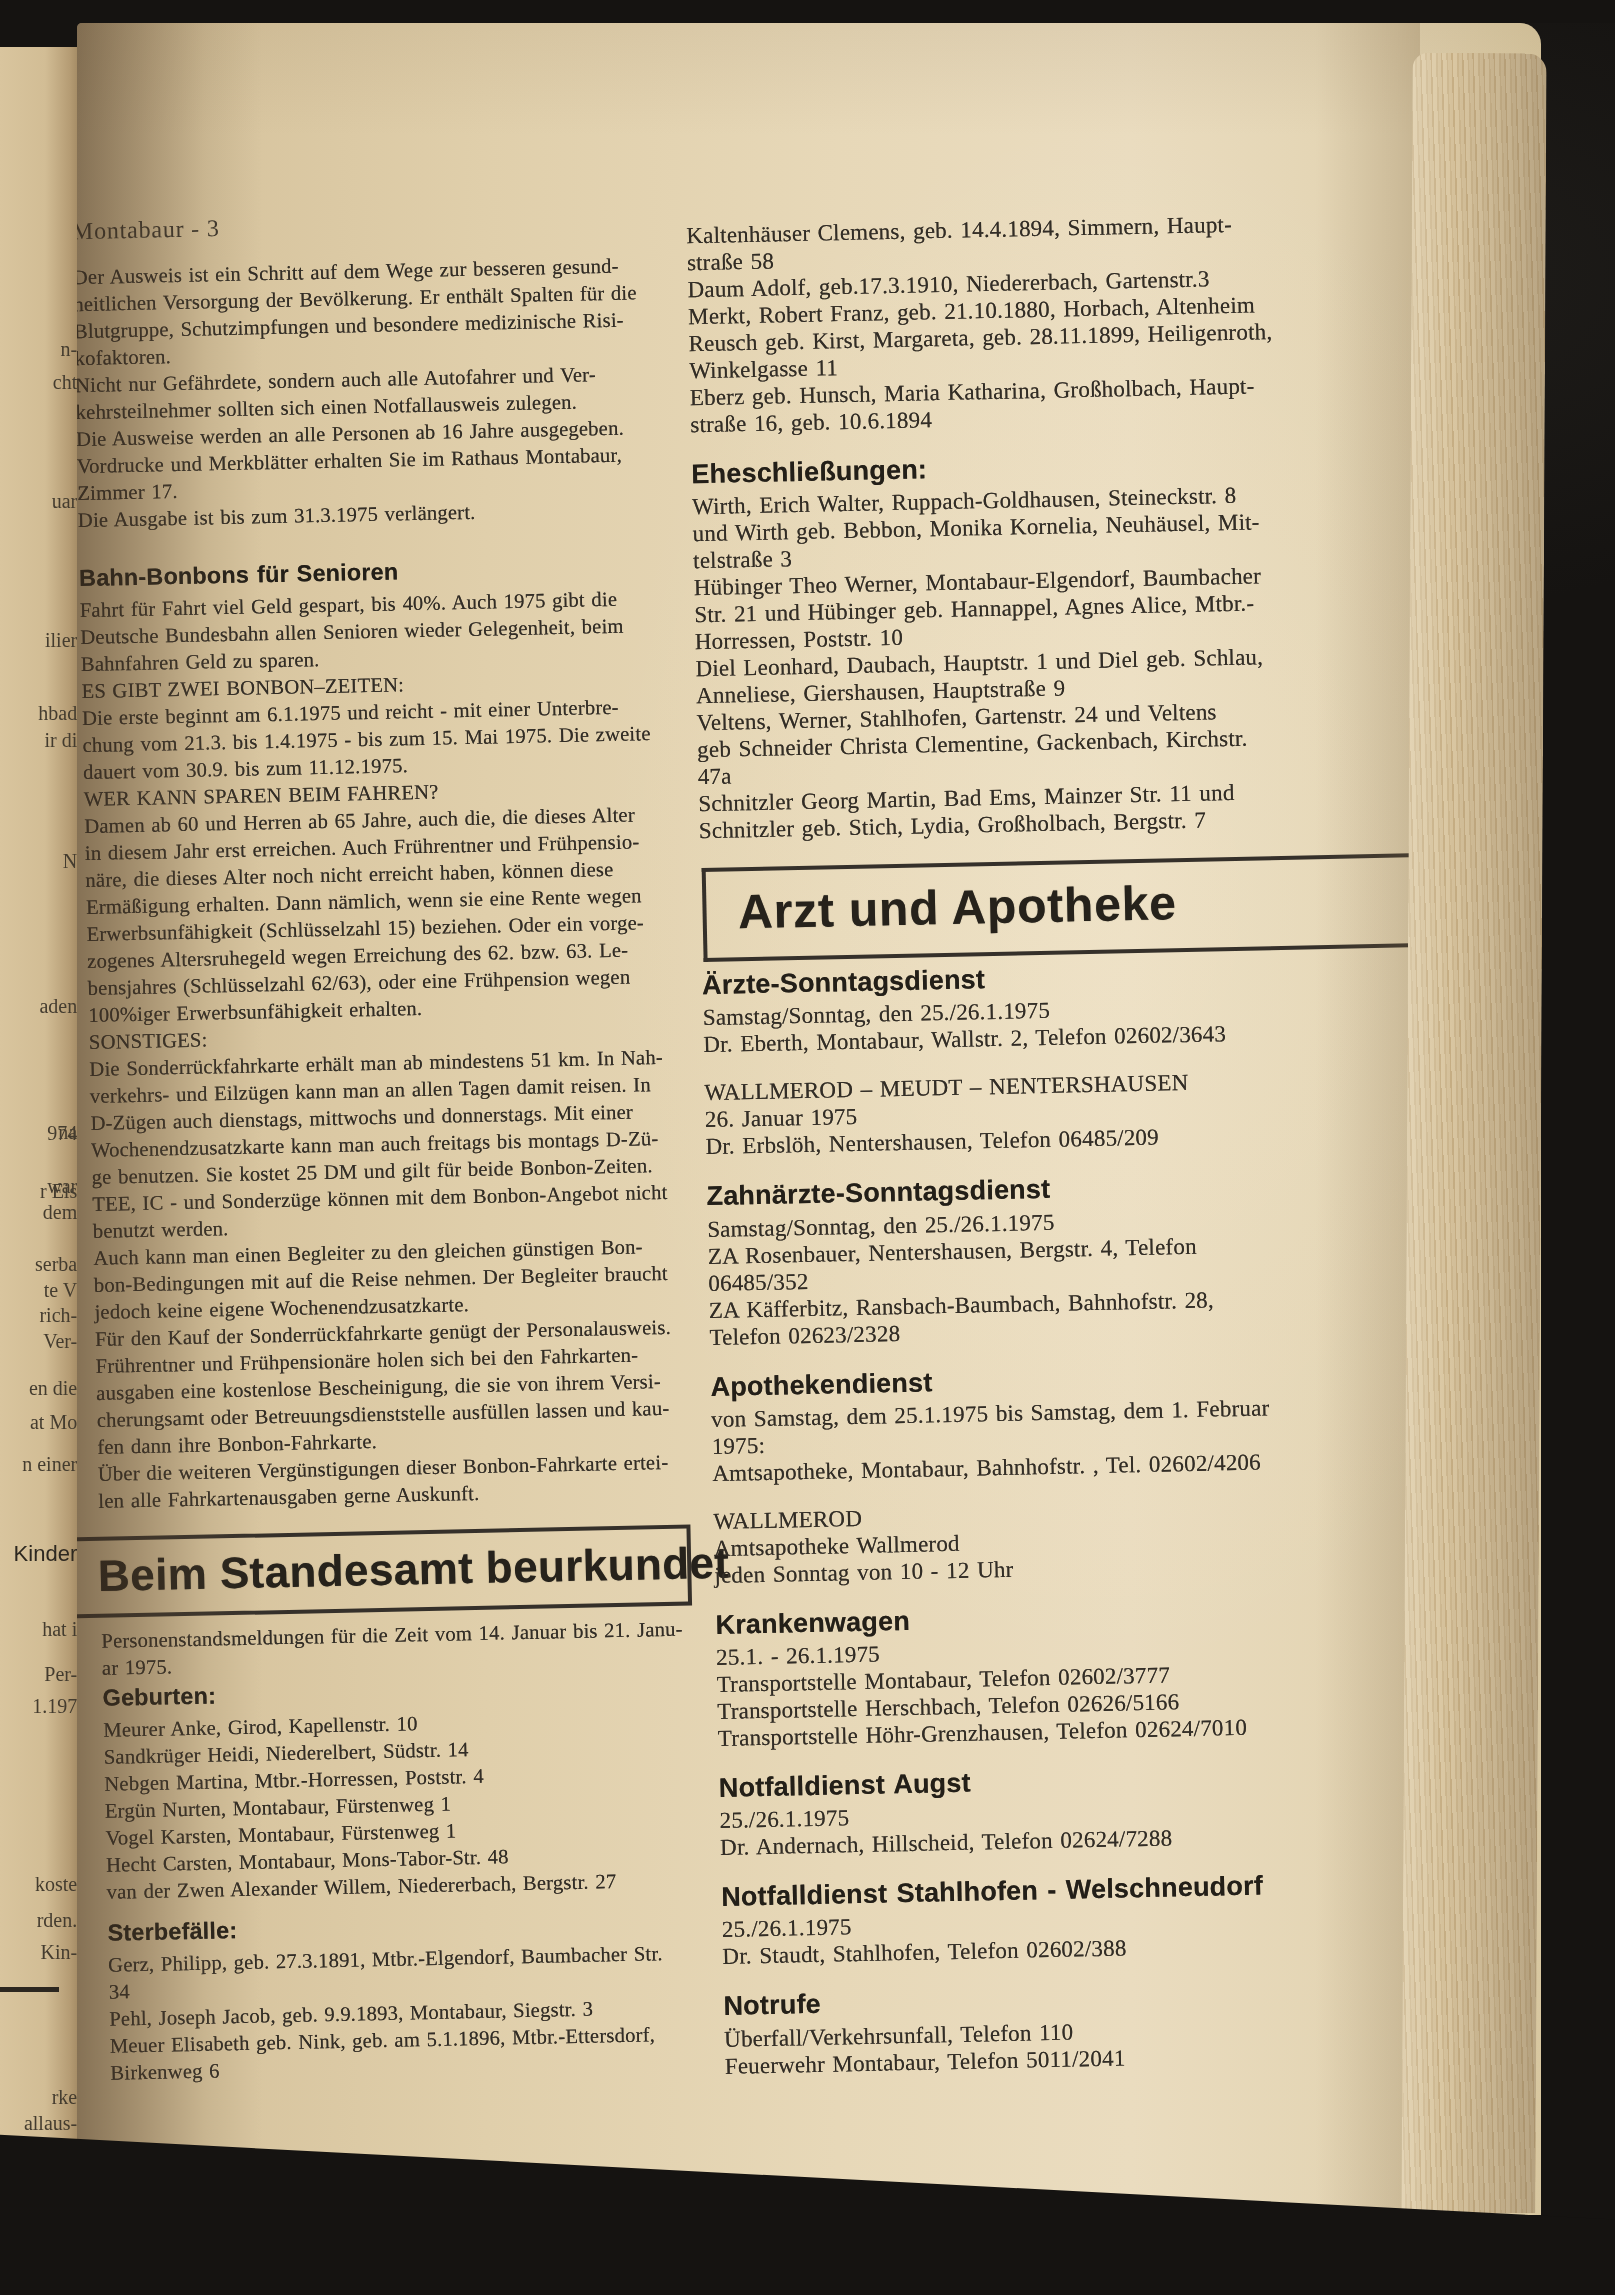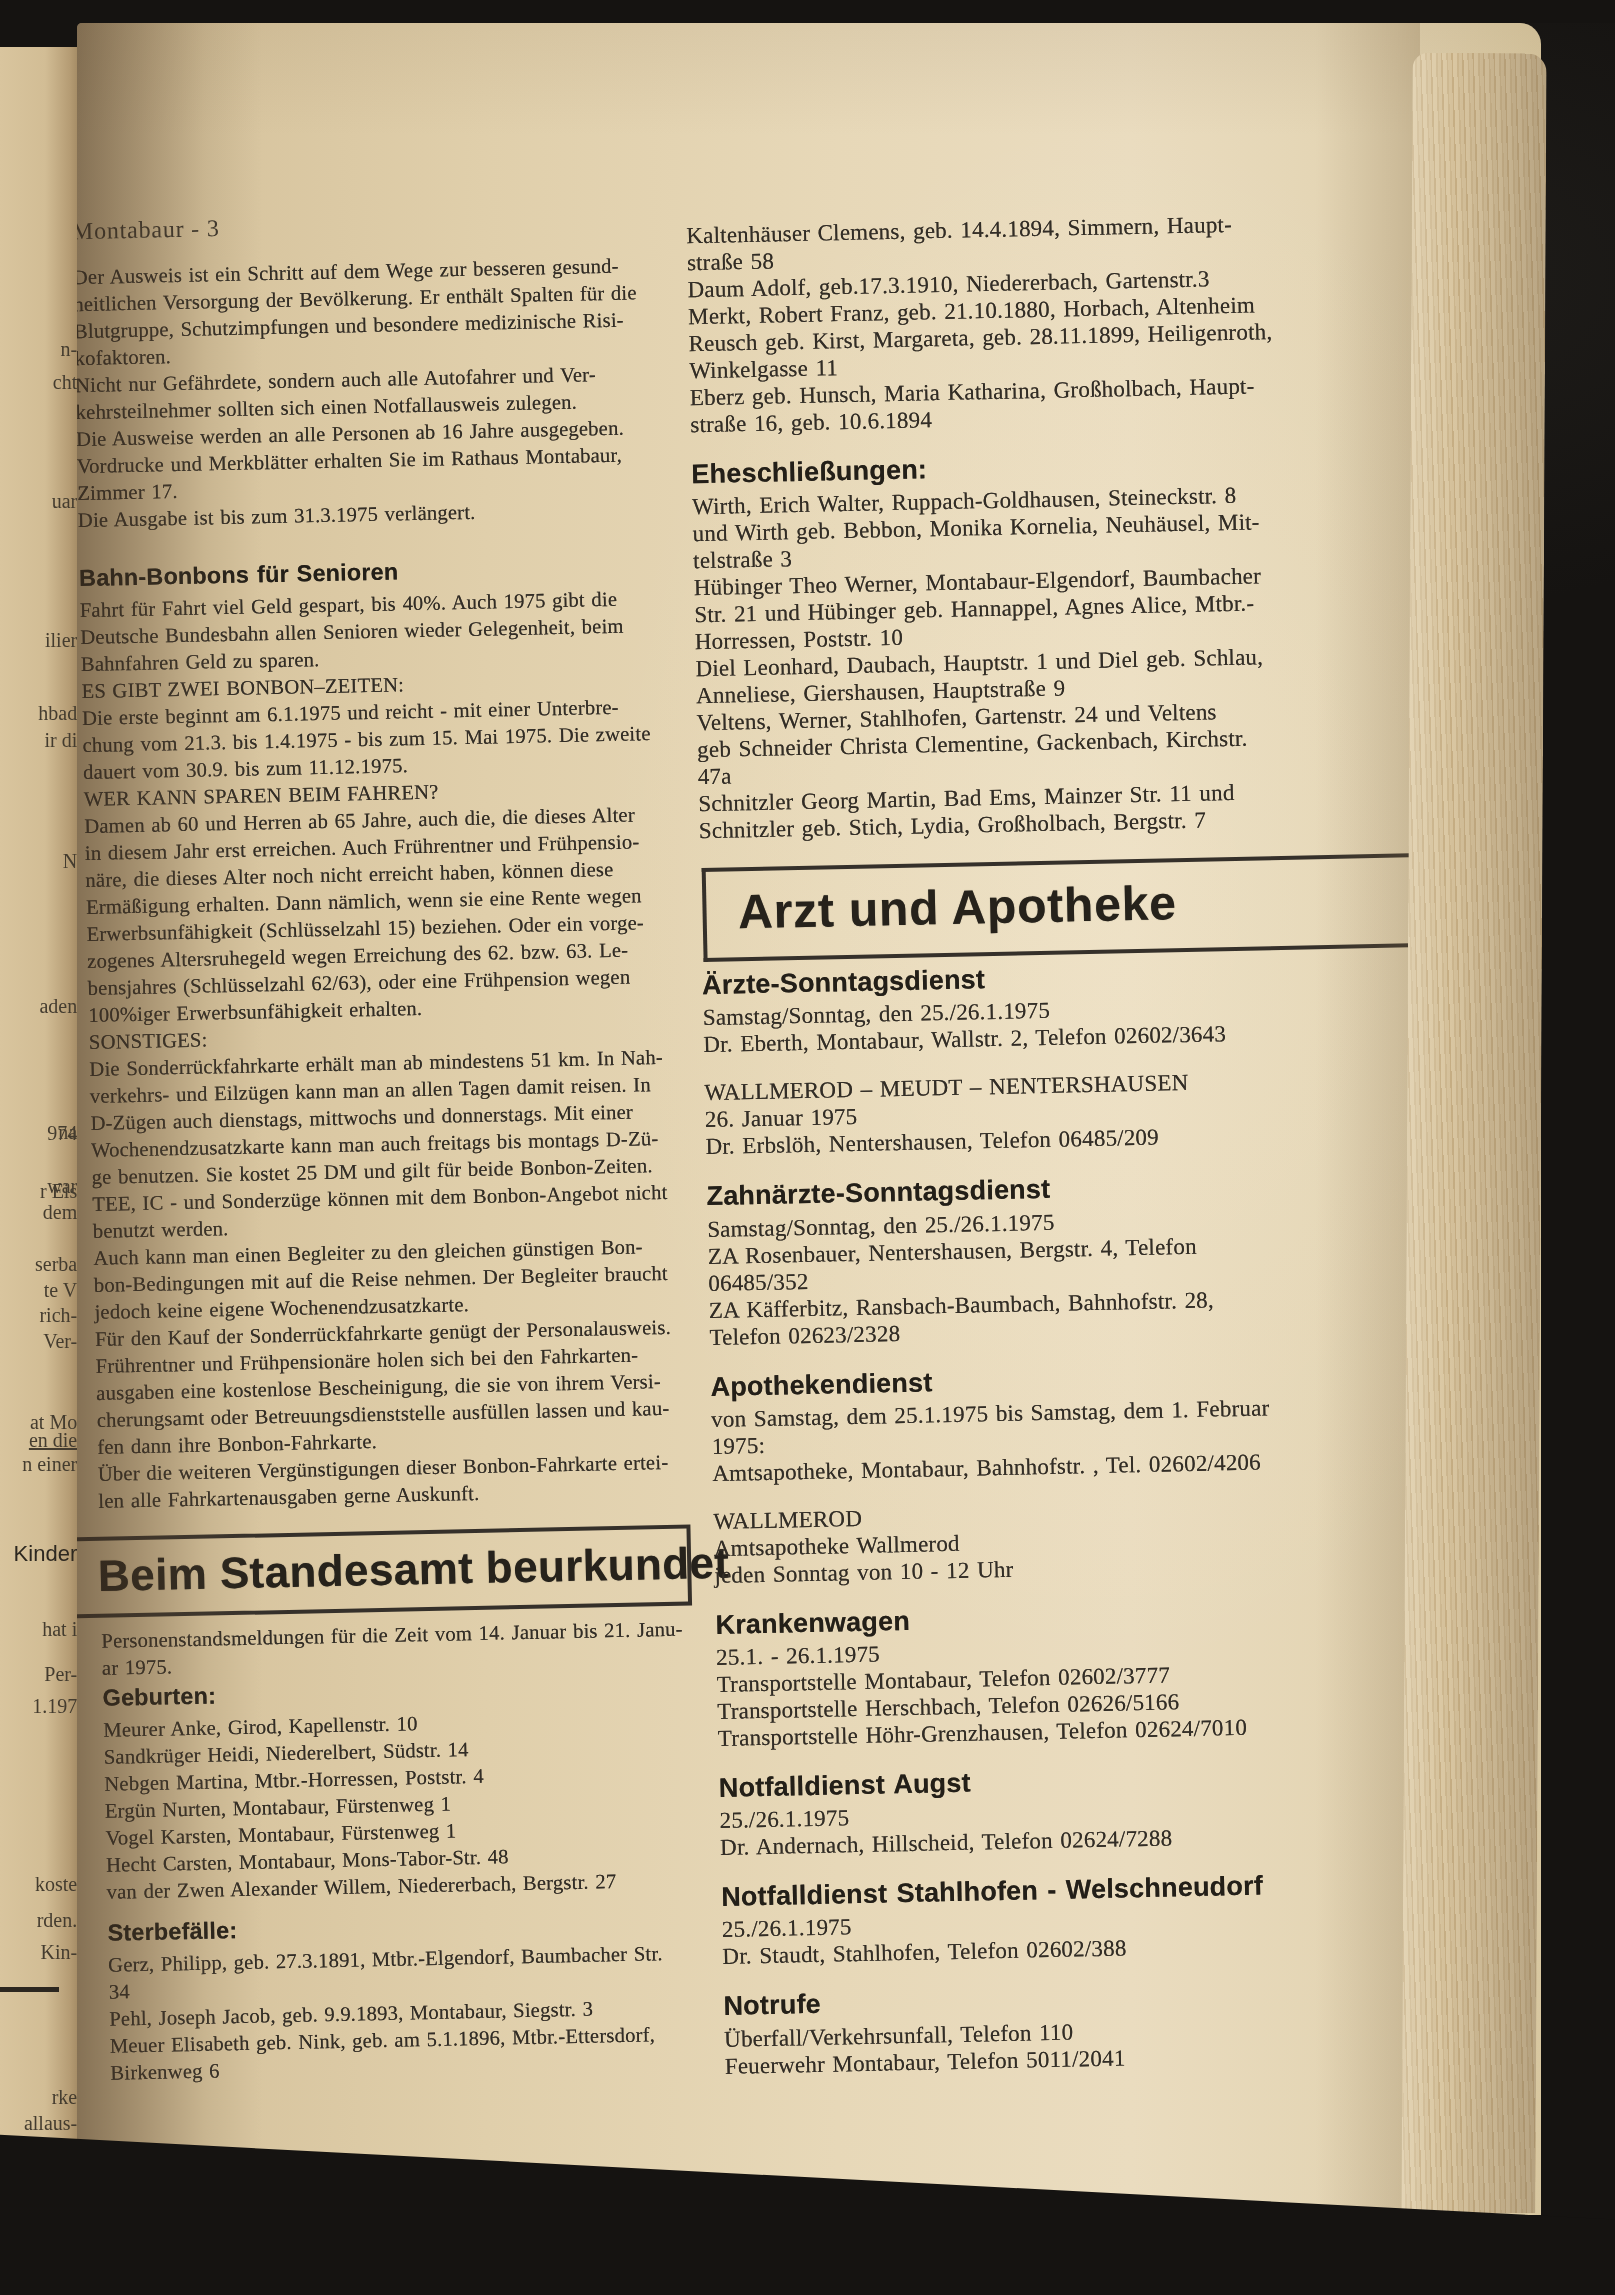--- a/index.html
+++ b/index.html
@@ -80,21 +80,21 @@
       <span class="frag" style="top: 949px;">aden</span>
       <span class="frag" style="top: 1076px;">974</span>
       <span class="frag" style="top: 1075px;">na</span>
       <span class="frag" style="top: 1129px; margin-left: 44px;">war</span>
       <span class="frag" style="top: 1155px;">dem</span>
       <span class="frag" style="top: 1134px;">r Eis</span>
       <span class="frag" style="top: 1207px;">serba</span>
       <span class="frag" style="top: 1233px;">te V</span>
       <span class="frag" style="top: 1258px;">rich-</span>
       <span class="frag" style="top: 1284px;">Ver-</span>
-      <span class="frag" style="top: 1383px; text-decoration: underline;">en die</span>
+      <span class="frag" style="top: 1331px;">en die</span>
       <span class="frag" style="top: 1365px;">at Mo</span>
       <span class="frag" style="top: 1407px;">n einer</span>
       <span class="frag b" style="top: 1496px;">Kinder</span>
       <span class="frag" style="top: 1572px;">hat i</span>
       <span class="frag" style="top: 1617px;">Per-</span>
       <span class="frag" style="top: 1649px;">1.197</span>
       <span class="frag rule" style="top: 1940px;"></span>
       <span class="frag" style="top: 1827px;">koste</span>
       <span class="frag" style="top: 1863px;">rden.</span>
       <span class="frag" style="top: 1895px;">Kin-</span>

